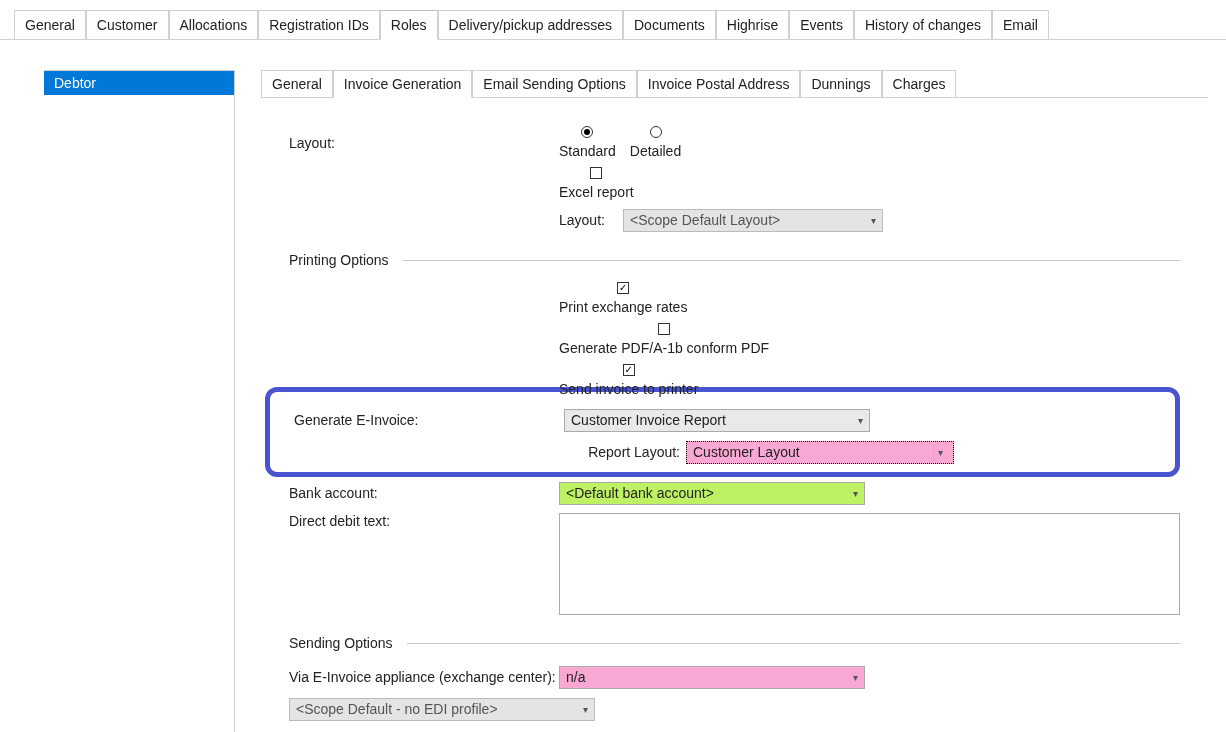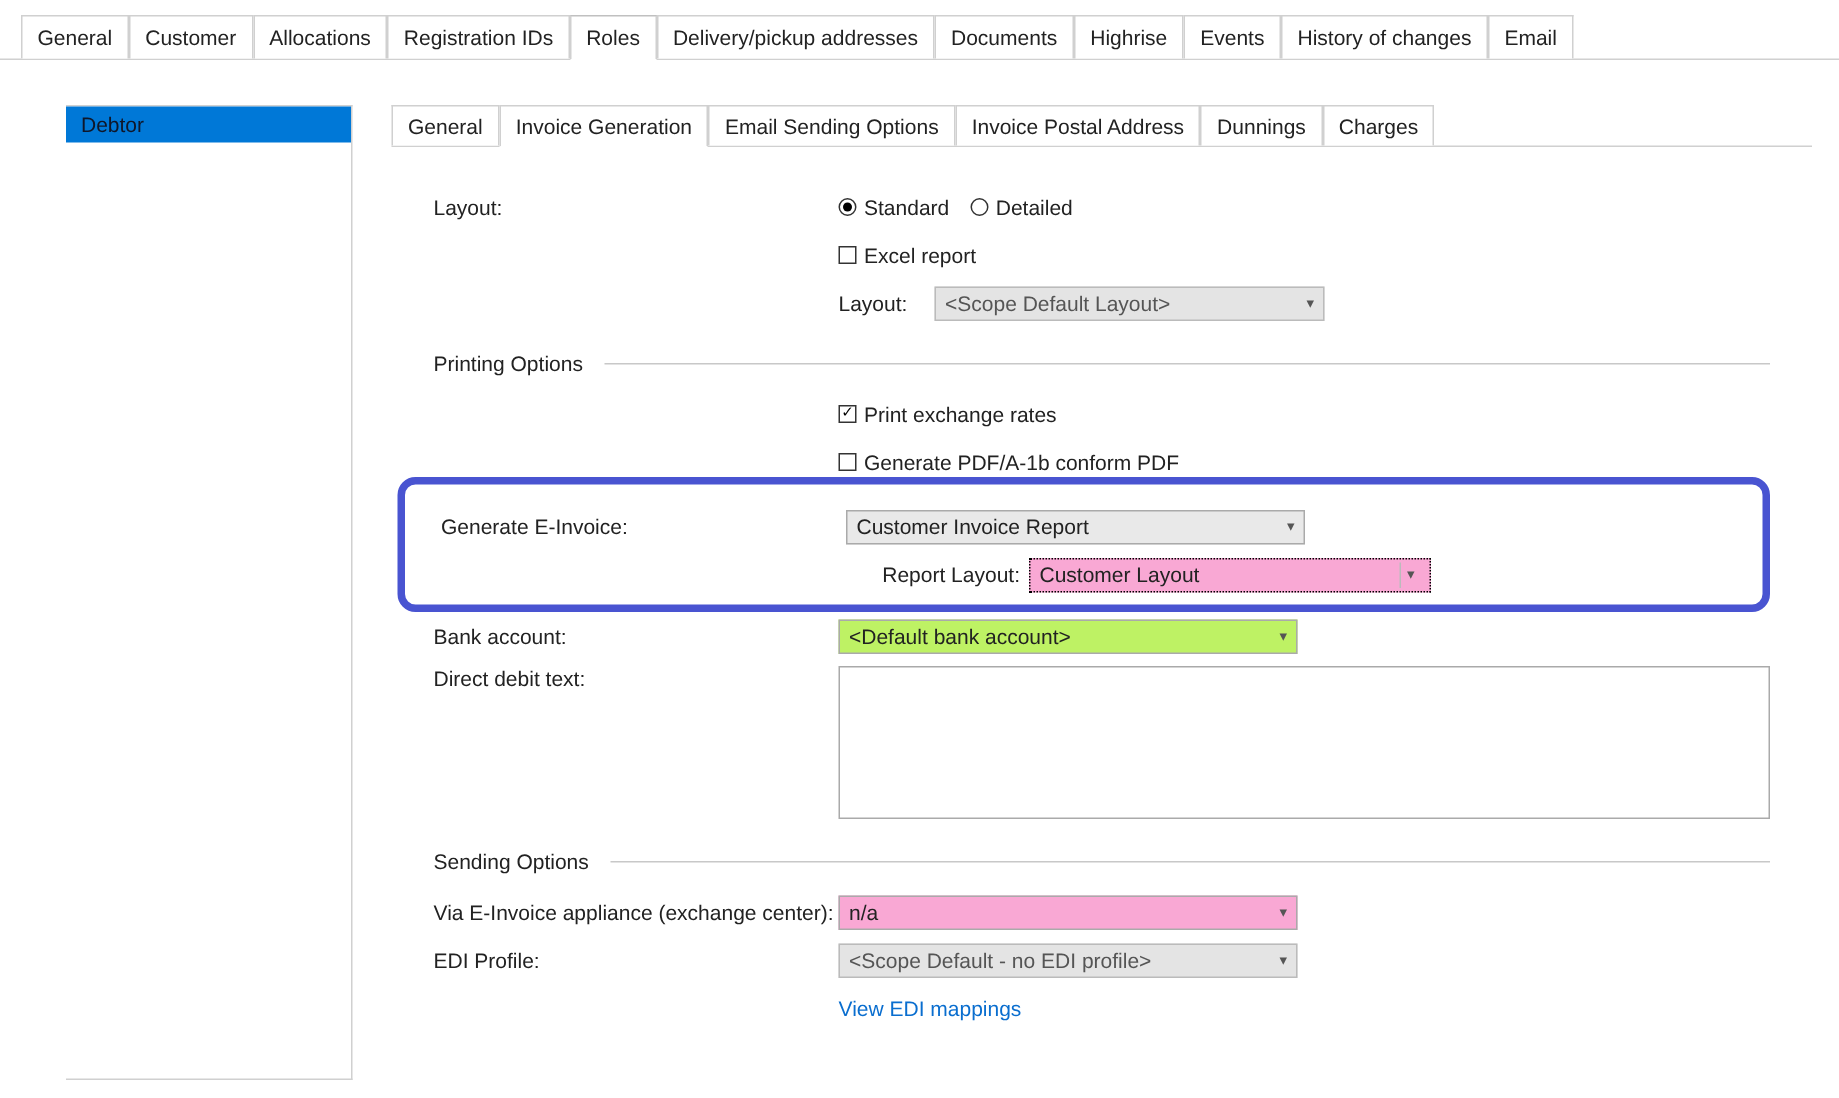--- a/index.html
+++ b/index.html
@@ -38,21 +38,21 @@
   }
   .sidebar {
     width: 217px;
     border: 1px solid #d0d0d0;
     border-left: none;
     margin-left: 44px;
     min-height: 650px;
   }
   .sidebar-item {
     background: #0078d7;
-    color: #0f172a;
+    color: #ffffff;
     padding: 4px 10px;
     cursor: pointer;
   }
   .content {
     flex: 1;
     margin-left: 26px;
     margin-right: 18px;
   }
   .sub-tabs {
     display: flex;
@@ -107,20 +107,21 @@
     display: flex;
     align-items: center;
     gap: 14px;
     flex-wrap: wrap;
   }
   .radio, .check {
     display: inline-flex;
     align-items: center;
     gap: 5px;
     cursor: pointer;
+    flex-direction: column;
   }
   .radio .dot {
     width: 12px; height: 12px;
     border: 1px solid #333;
     border-radius: 50%;
     display: inline-flex;
     align-items: center; justify-content: center;
   }
   .radio.selected .dot::after {
     content: ""; width: 6px; height: 6px; background: #000; border-radius: 50%;
@@ -268,20 +269,29 @@
         </div>
         <div class="row">
           <div class="label-col"></div>
           <div class="ctrl-col">
             <span class="check">
               <span class="box"></span>
               <span>Generate PDF/A-1b conform PDF</span>
             </span>
           </div>
         </div>
+        <div class="row" style="margin-bottom:0;">
+          <div class="label-col"></div>
+          <div class="ctrl-col">
+            <span class="check checked">
+              <span class="box"></span>
+              <span>Send invoice to printer</span>
+            </span>
+          </div>
+        </div>
 
         <div class="highlight-box" style="margin-top:-10px;">
           <div class="row">
             <div class="label-col">Generate E-Invoice:</div>
             <div class="ctrl-col">
               <span class="select wide" style="background:#e9e9e9;">
                 <span>Customer Invoice Report</span>
                 <span class="caret">▾</span>
               </span>
             </div>
@@ -326,21 +336,20 @@
           <div class="label-col" style="width:270px;">Via E-Invoice appliance (exchange center):</div>
           <div class="ctrl-col">
             <span class="select wide">
               <span>n/a</span>
               <span class="caret">▾</span>
             </span>
           </div>
         </div>
 
         <div class="row">
-          <div class="label-col">EDI Profile:</div>
           <div class="ctrl-col">
             <span class="select wide disabled">
               <span>&lt;Scope Default - no EDI profile&gt;</span>
               <span class="caret">▾</span>
             </span>
           </div>
         </div>
 
         <div class="row">
           <div class="label-col"></div>

